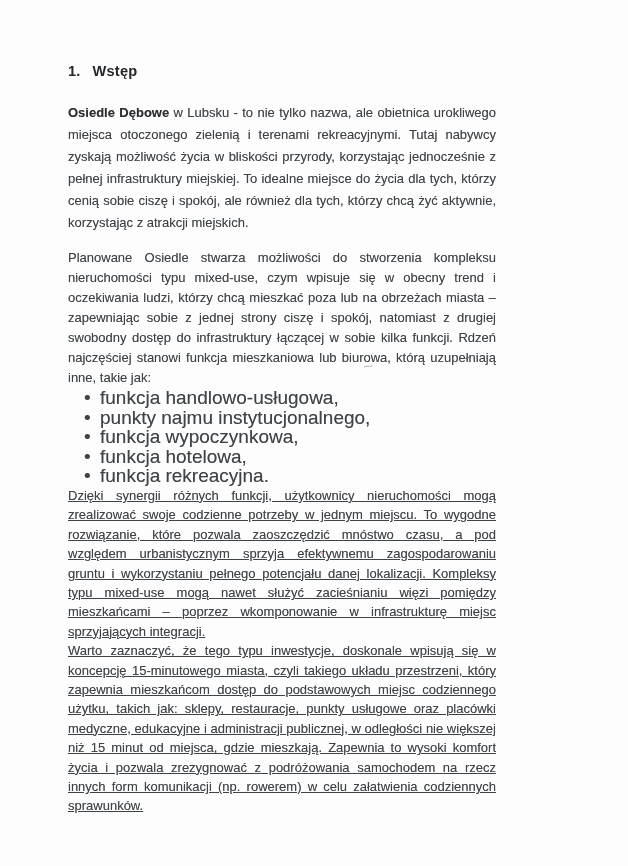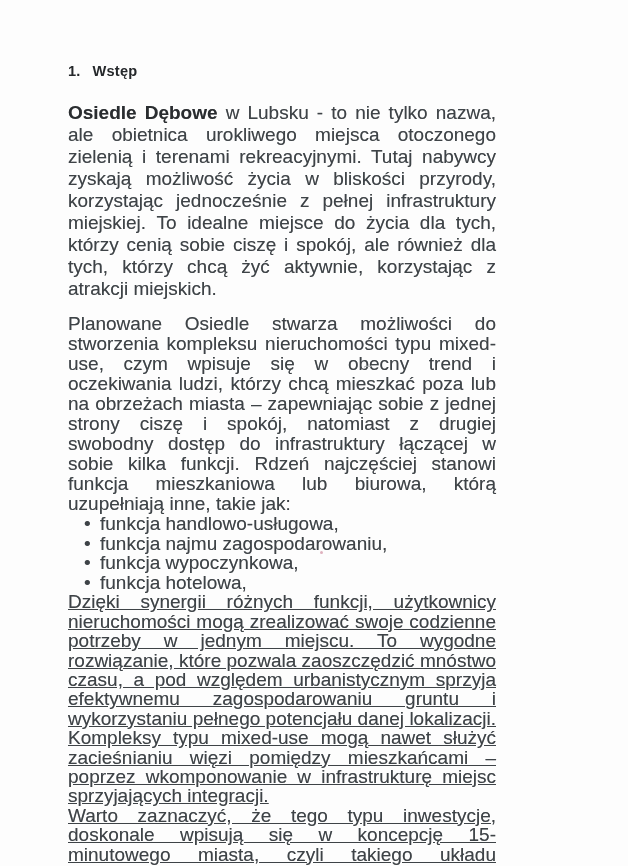--- a/index.html
+++ b/index.html
@@ -25,21 +25,21 @@
     font-weight: bold;
     color: #25282b;
     letter-spacing: 0.2px;
   }
   .heading .num {
     display: inline-block;
     margin-right: 12px;
   }
   .para {
     margin: 0;
-    font-size: 19px;
+    font-size: 13px;
     text-align: justify;
     text-shadow: 0 0 0.4px rgba(62, 67, 71, 0.45);
   }
   .para-wide  { line-height: 22px; }   
   .para-mid   { line-height: 20px; }
   .para-tight { line-height: 19.4px; text-decoration: underline; } 
   .intro { margin-bottom: 14px; }
   .intro .lead { font-weight: bold; color: #2a2d30; }
   .bullets {
     list-style: none;
@@ -87,23 +87,24 @@
 <div class="page">
 
   <h2 class="heading"><span class="num">1.</span><span>Wstęp</span></h2>
 
   <p class="para para-wide intro"><span class="lead">Osiedle Dębowe</span><span> w Lubsku - to nie tylko nazwa, ale obietnica urokliwego miejsca otoczonego zielenią i terenami rekreacyjnymi. Tutaj nabywcy zyskają możliwość życia w bliskości przyrody, korzystając jednocześnie z pełnej infrastruktury miejskiej. To idealne miejsce do życia dla tych, którzy cenią sobie ciszę i spokój, ale również dla tych, którzy chcą żyć aktywnie, korzystając z atrakcji miejskich.</span></p>
 
   <p class="para para-mid">Planowane Osiedle stwarza możliwości do stworzenia kompleksu nieruchomości typu mixed-use, czym wpisuje się w obecny trend i oczekiwania ludzi, którzy chcą mieszkać poza lub na obrzeżach miasta – zapewniając sobie z jednej strony ciszę i spokój, natomiast z drugiej swobodny dostęp do infrastruktury łączącej w sobie kilka funkcji. Rdzeń najczęściej stanowi funkcja mieszkaniowa lub biurowa, którą uzupełniają inne, takie jak:</p>
 
   <ul class="bullets">
     <li>funkcja handlowo-usługowa,</li>
-    <li>funkcja najmu zagospodarowaniu,</li>
+    <li>punkty najmu instytucjonalnego,</li>
     <li>funkcja wypoczynkowa,</li>
     <li>funkcja hotelowa,</li>
+    <li>funkcja rekreacyjna.</li>
   </ul>
 
   <p class="para para-tight">Dzięki synergii różnych funkcji, użytkownicy nieruchomości mogą zrealizować swoje codzienne potrzeby w jednym miejscu. To wygodne rozwiązanie, które pozwala zaoszczędzić mnóstwo czasu, a pod względem urbanistycznym sprzyja efektywnemu zagospodarowaniu gruntu i wykorzystaniu pełnego potencjału danej lokalizacji. Kompleksy typu mixed-use mogą nawet służyć zacieśnianiu więzi pomiędzy mieszkańcami – poprzez wkomponowanie w infrastrukturę miejsc sprzyjających integracji.</p>
 
   <p class="para para-tight">Warto zaznaczyć, że tego typu inwestycje, doskonale wpisują się w koncepcję 15-minutowego miasta, czyli takiego układu przestrzeni, który zapewnia mieszkańcom dostęp do podstawowych miejsc codziennego użytku, takich jak: sklepy, restauracje, punkty usługowe oraz placówki medyczne, edukacyjne i administracji publicznej, w odległości nie większej niż 15 minut od miejsca, gdzie mieszkają. Zapewnia to wysoki komfort życia i pozwala zrezygnować z podróżowania samochodem na rzecz innych form komunikacji (np. rowerem) w celu załatwienia codziennych sprawunków.</p>
 
 
   <span class="smudge">~</span>
   <span class="pink-speck"></span>
 

